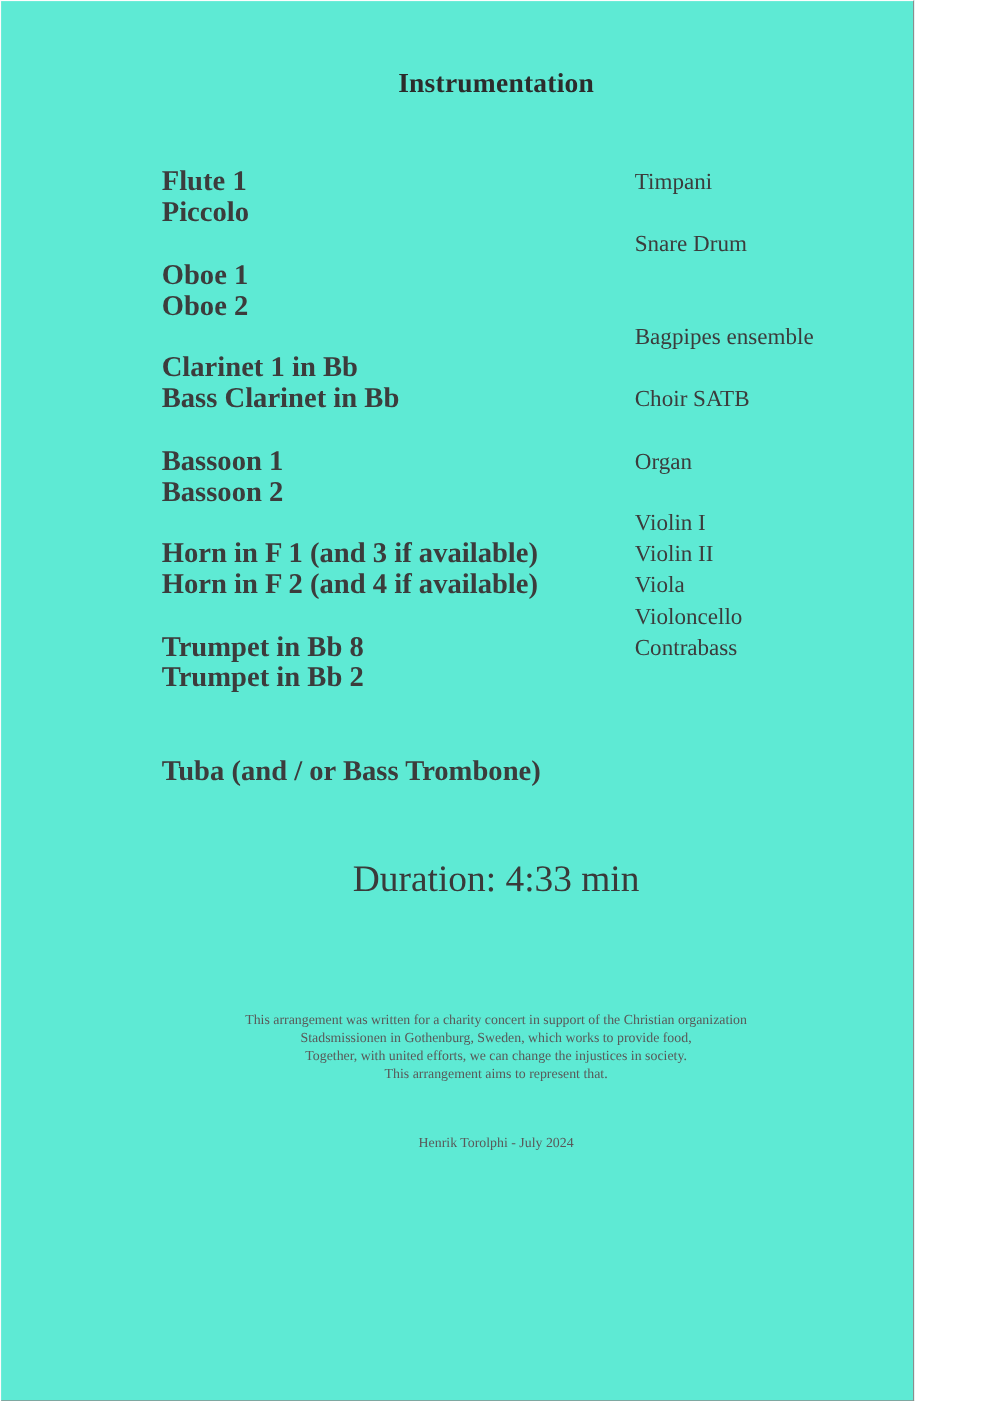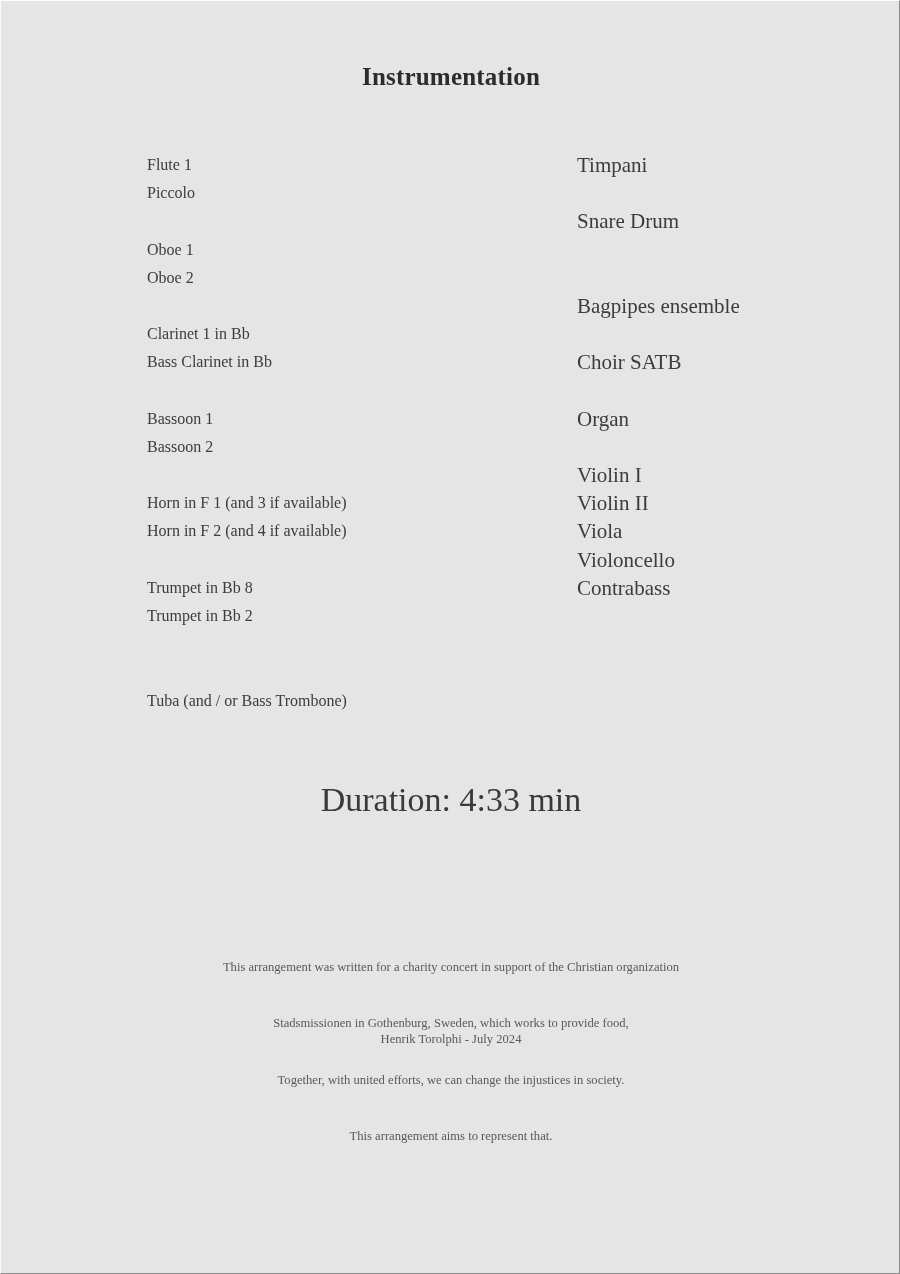--- a/index.html
+++ b/index.html
@@ -2,23 +2,23 @@
 <html><head>
 <meta charset="utf-8">
 <style>
   html, body {
     margin: 0;
     padding: 0;
     background: #ffffff;
   }
   .page {
     position: relative;
-    width: 900px;
+    width: 831px;
     height: 1274px;
-    background: #e5e5e5;
+    background: #5eead4;
     border-right: 1px solid #8c8c8c;
     border-bottom: 1px solid #8c8c8c;
     border-left: 1px solid #fbfbfb;
     border-top: 1px solid #fdfdfd;
     box-sizing: border-box;
     overflow: hidden;
     font-family: "Liberation Serif", "DejaVu Serif", serif;
     color: #3c3c3c;
     -webkit-font-smoothing: antialiased;
   }
@@ -50,21 +50,21 @@
   }
   .column.left  { left: 146px; width: 380px; }
   .column.right { left: 552px; width: 330px; margin-left: 24px; }
 
   .instr-line {
     line-height: 28.2px;
     height: 28.2px;
     white-space: nowrap;
     color: #3c3c3c;
   }
-  .column.left .instr-line  { font-size: 16px; }
+  .column.left .instr-line  { font-size: 26px; font-weight: bold; }
   .column.right .instr-line { font-size: 21px; }
 
   .instr-line.spacer {
     color: transparent;
     user-select: none;
   }
 
   
   .duration {
     position: absolute;
@@ -81,21 +81,21 @@
   .note {
     position: absolute;
     top: 918px;
     left: 0;
     width: 900px;
     text-align: center;
     font-size: 12.6px;
     line-height: 16.4px;
     color: #595959;
   }
-  .note .note-line { white-space: nowrap; margin-top: 40px; }
+  .note .note-line { white-space: nowrap; }
 
   
   .attribution {
     position: absolute;
     top: 1031px;
     left: 0;
     width: 900px;
     text-align: center;
     font-size: 12.6px;
     color: #595959;

